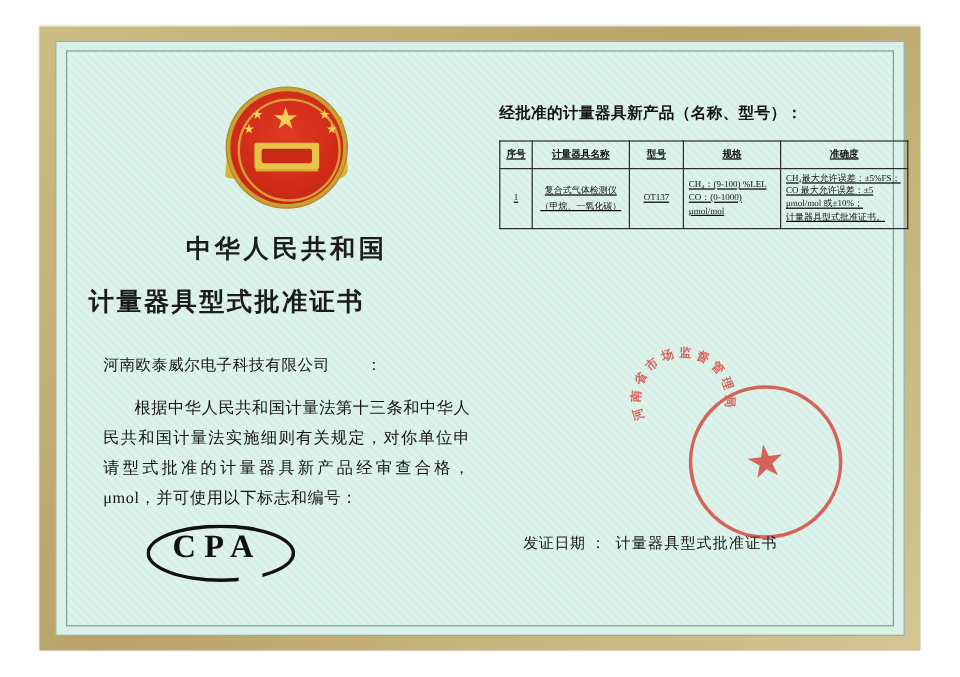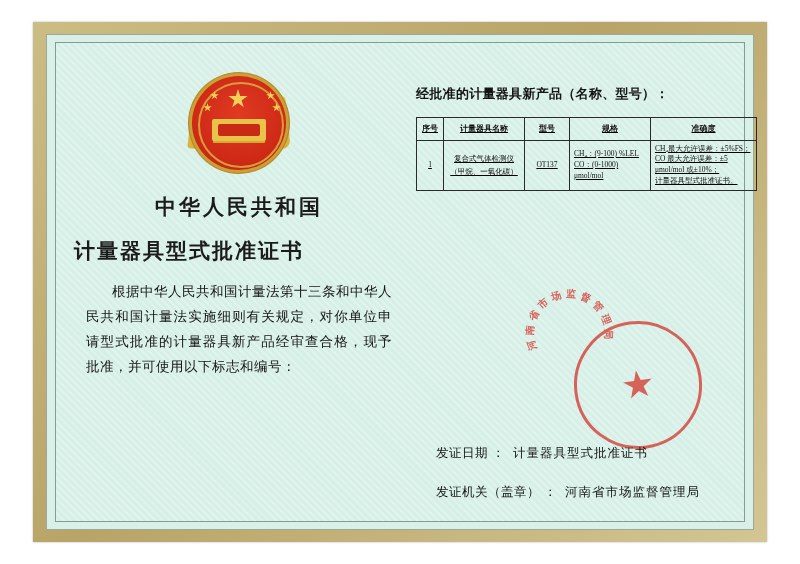--- a/index.html
+++ b/index.html
@@ -328,25 +328,32 @@
               <div class="star-s s1"></div>
               <div class="star-s s2"></div>
               <div class="star-s s3"></div>
               <div class="star-s s4"></div>
               <div class="gate"></div>
             </div>
 
             <div class="title-main">中华人民共和国</div>
             <div class="title-sub">计量器具型式批准证书</div>
 
+            <div class="company-line">
+              <span>河南欧泰威尔电子科技有限公司</span><span class="colon">：</span>
+            </div>
 
             <div class="body-text">
-              <span class="indent"></span><span>根据中华人民共和国计量法第十三条和中华人民共和国计量法实施细则有关规定，对你单位申请型式批准的计量器具新产品经审查合格，现予批准，并可使用以下标志和编号：</span>
-            </div>
-
+              <span class="indent"></span><span>根据中华人民共和国计量法第十三条和中华人民共和国计量法实施细则有关规定，对你单位申请型式批准的计量器具新产品经审查合格，μmol，并可使用以下标志和编号：</span>
+            </div>
+
+            <div class="cpa-wrap">
+              <div class="cpa-ellipse"></div>
+              <div class="cpa-text">CPA</div>
+            </div>
 
           </div>
 
           <div class="right-col">
             <div class="right-heading">经批准的计量器具新产品（名称、型号）：</div>
 
             <table class="prod">
               <thead>
                 <tr>
                   <th class="col-no">序号</th>
@@ -390,23 +397,20 @@
                   <span style="transform: rotate(55.5556deg) translate(-50%, -46px); position: absolute; left: 0px; top: 0px;">管</span>
                   <span style="transform: rotate(77.7778deg) translate(-50%, -46px); position: absolute; left: 0px; top: 0px;">理</span>
                   <span style="transform: rotate(100deg) translate(-50%, -46px); position: absolute; left: 0px; top: 0px;">局</span>
                 </div>
             </div>
 
             <div class="issue-rows">
               <div class="issue-row">
                 <span class="label">发证日期</span><span class="colon">：</span><span class="value">计量器具型式批准证书</span>
               </div>
-              <div class="issue-row">
-                <span class="label">发证机关（盖章）</span><span class="colon">：</span><span class="value">河南省市场监督管理局</span>
-              </div>
             </div>
           </div>
 
         </div>
       </div>
     </div>
   </div>
 </div>
 
 </body></html>

